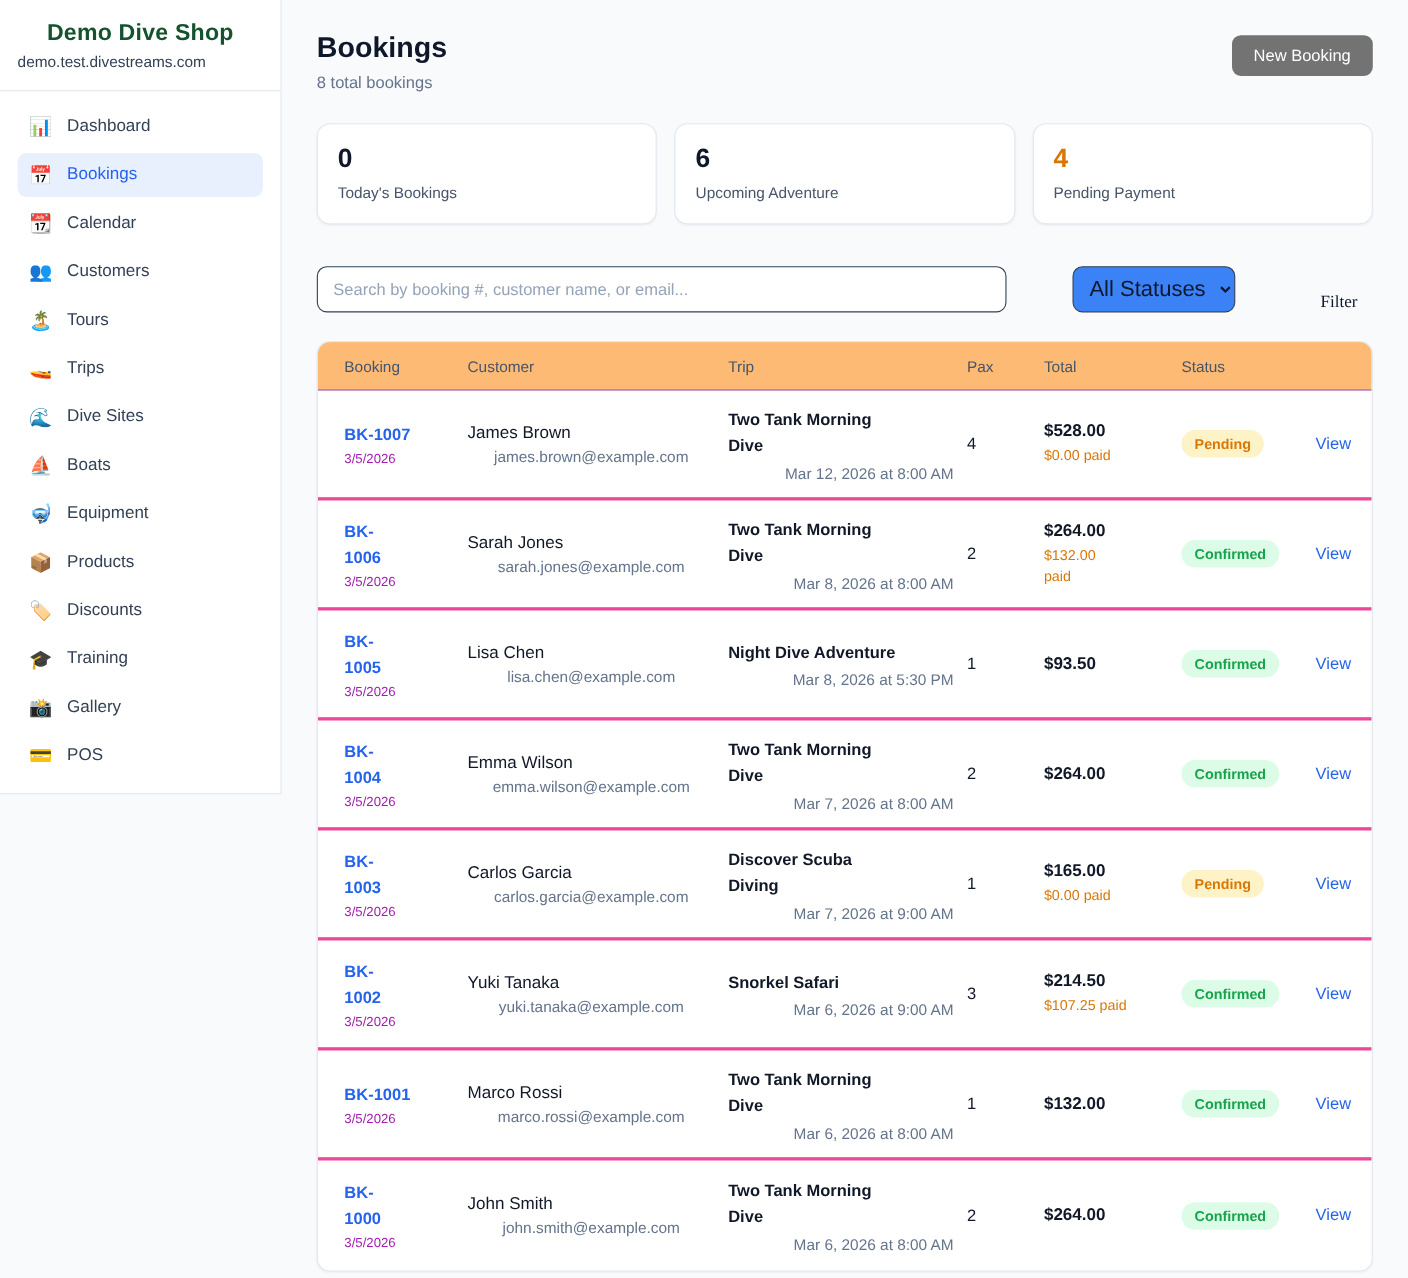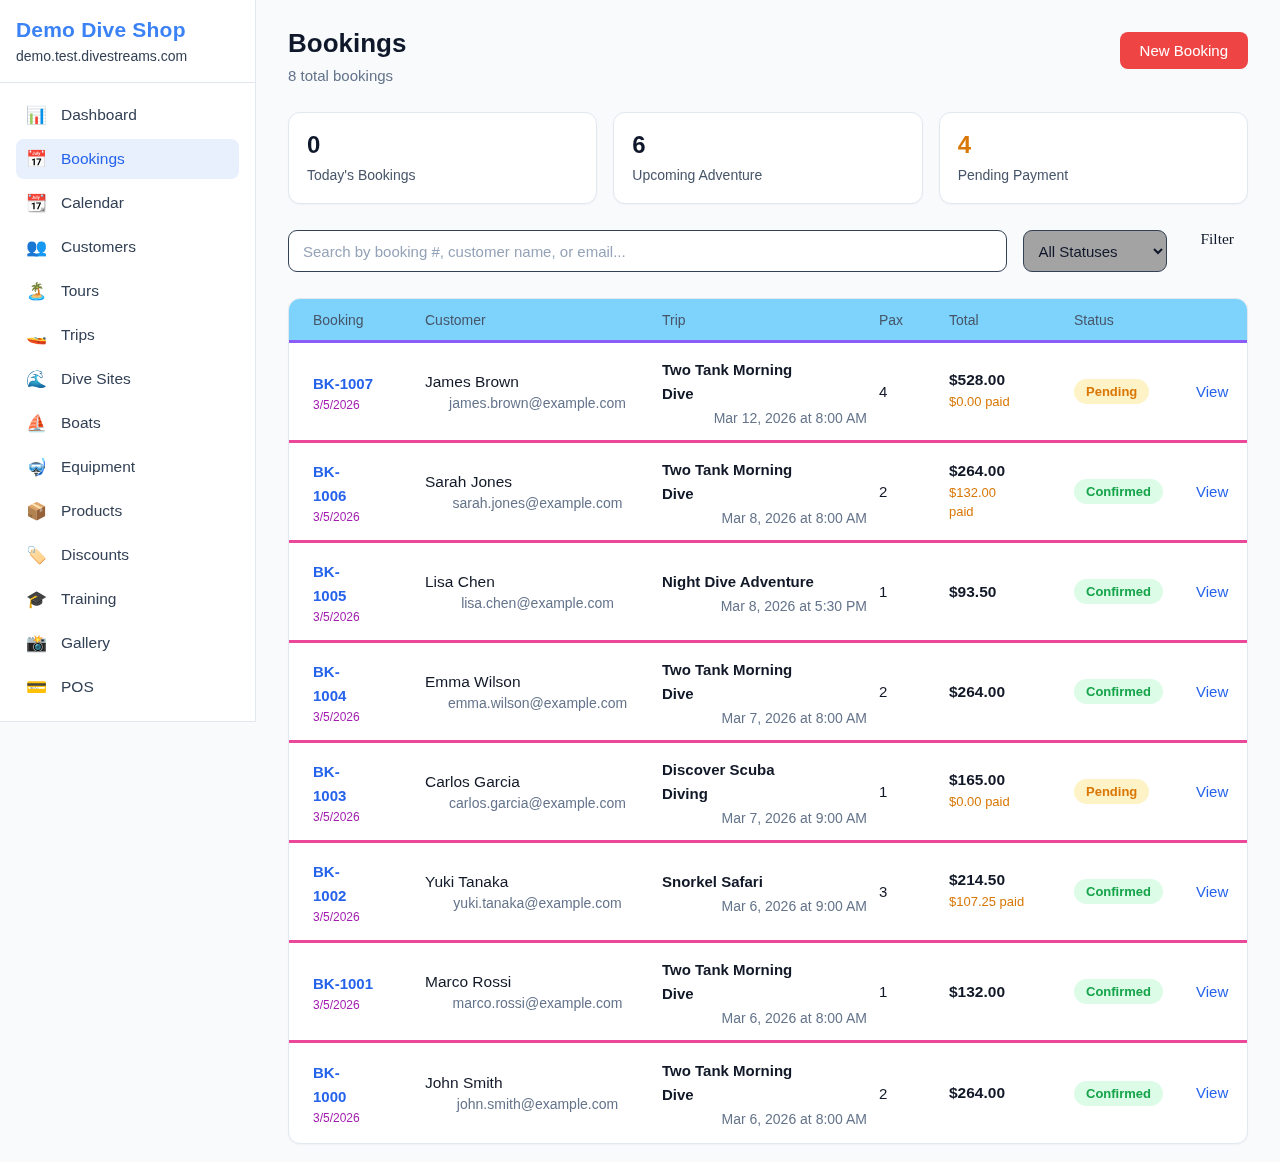--- a/index.html
+++ b/index.html
@@ -11,21 +11,21 @@
     overflow:hidden;
   }
   .app { display:flex; align-items:flex-start; width:1280px; }
 
   
   aside {
     width:256px; background:#ffffff;
     border-right:1px solid #e2e8f0; border-bottom:1px solid #e2e8f0;
   }
   .brand { padding:18px 16px 18px; border-bottom:1px solid #e2e8f0; }
-  .brand-name { color:#3b82f6; font-size:21px; font-weight:700; letter-spacing:.2px; }
+  .brand-name { color:#14532d; font-size:21px; font-weight:700; letter-spacing:.2px;text-align:center; }
   .brand-domain { margin-top:6px; font-size:14px; color:#334155; }
   nav { padding:12px 16px 10px; }
   .nav-item {
     display:flex; align-items:center; gap:13px;
     height:40px; margin-bottom:4px; padding:0 12px 0 10px;
     border-radius:8px; cursor:pointer;
     font-size:15.5px; color:#334155;
   }
   .nav-item .nav-icon { width:22px; font-size:17px; text-align:center; }
   .nav-item.active { background:#e8f0fe; color:#2563eb; font-weight:500; }
@@ -48,59 +48,59 @@
     background:none; border:none; cursor:pointer;
     font-family:inherit; font-size:15px; color:#64748b; white-space:nowrap;
   }
 
   
   main { flex:1; padding:28px 32px 30px; min-width:0; }
   .page-header { display:flex; align-items:flex-start; justify-content:space-between; }
   .page-title { font-size:26px; font-weight:700; color:#0f172a; }
   .page-subtitle { margin-top:8px; font-size:15px; color:#64748b; }
   .btn-primary {
-    background:#ef4444; color:#fff; border:none; cursor:pointer;
+    background:#737373; color:#fff; border:none; cursor:pointer;
     font-family:inherit; font-size:15px; font-weight:500;
     padding:10px 20px; border-radius:8px; margin-top:4px;
   }
 
   .stats { display:flex; gap:16px; margin-top:28px; }
   .stat-card {
     flex:1; background:#fff; border:1px solid #e2e8f0; border-radius:12px;
     padding:18px 18px 20px; box-shadow:0 1px 2px rgba(15,23,42,.04);
   }
   .stat-value { font-size:24px; font-weight:700; color:#0f172a; }
   .stat-value.orange { color:#d97706; }
   .stat-label { margin-top:8px; font-size:14px; color:#475569; }
 
-  .filter-row { display:flex; align-items:flex-start; margin-top:26px; }
+  .filter-row { display:flex; align-items:flex-end; margin-top:38px;gap:44px; }
   .search-input {
     flex:1; height:42px; background:#fff;
     border:1px solid #334155; border-radius:9px;
     padding:0 14px; font-family:inherit; font-size:15px; color:#0f172a;
   }
   .search-input::placeholder { color:#94a3b8; }
   .status-select {
     height:42px; margin-left:16px; min-width:144px;
-    background:#a3a3a3; border:1px solid #334155; border-radius:9px;
-    padding:0 10px; font-family:inherit; font-size:15px; color:#0f172a;
+    background:#3b82f6; border:1px solid #334155; border-radius:9px;
+    padding:0 10px; font-family:inherit; font-size:20px; color:#0f172a;
   }
   .filter-label { margin-left:33px; margin-right:14px; font-size:15.5px; color:#0f172a; cursor:pointer;font-family:Liberation Serif, serif; }
 
   
   .table-card {
     margin-top:26px; background:#fff; border:1px solid #e2e8f0;
     border-radius:12px; overflow:hidden; box-shadow:0 1px 2px rgba(15,23,42,.04);
   }
   .tgrid {
     display:grid;
     grid-template-columns:112px 237px 217px 70px 125px 122px 1fr;
     align-items:center; padding:0 24px;
   }
-  .thead { height:44px; background:#7dd3fc; border-bottom:3px solid #8b5cf6; }
+  .thead { height:44px; background:#fdba74; border-bottom:1px solid #8b5cf6; }
   .thead span { font-size:14px; font-weight:500; color:#475569; }
   .trow { min-height:100px; border-bottom:3px solid #ec4899; padding-top:14px; padding-bottom:14px; }
   .trow:last-child { border-bottom:none; }
   .cell { padding-right:12px; }
   .bk-id { color:#2563eb; font-size:15px; font-weight:600; white-space:pre-line; line-height:1.6; cursor:pointer; text-decoration:none; display:inline-block; }
   .bk-date { font-size:12px; color:#a21caf; margin-top:2px; }
   .cust-name { font-size:15.5px; font-weight:500; color:#111827; }
   .cust-email { font-size:14px; color:#64748b; margin-top:4px;text-align:center; }
   .trip-name { font-size:15px; font-weight:600; color:#111827; white-space:pre-line; line-height:1.6; }
   .trip-date { font-size:14px; color:#64748b; margin-top:4px; white-space:nowrap;text-align:right; }

